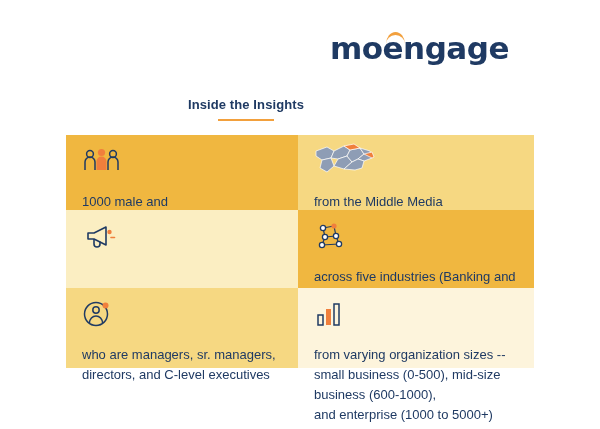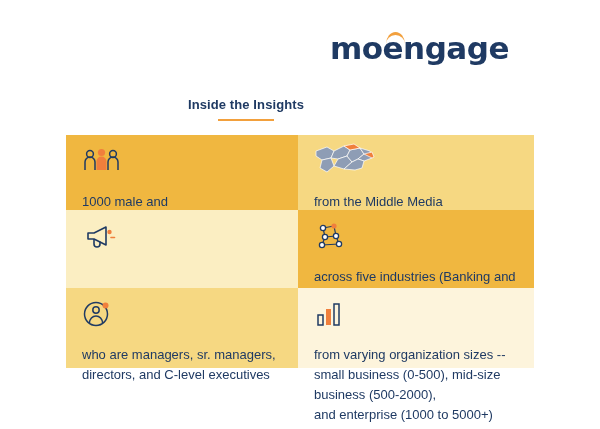--- a/index.html
+++ b/index.html
@@ -206,18 +206,18 @@
 
     <div class="cell c-pale">
       <div class="icon-row">
         <svg class="ic" width="30" height="28" viewBox="0 0 30 28" aria-hidden="true">
           <rect x="4" y="14" width="5" height="10" fill="none" stroke="#1f3a63" stroke-width="1.5"></rect>
           <rect x="12" y="8" width="5" height="16" fill="#f07f3c"></rect>
           <rect x="20" y="3" width="5" height="21" fill="none" stroke="#1f3a63" stroke-width="1.5"></rect>
         </svg>
       </div>
       <div class="cell-text">from varying organization sizes --
-small business (0-500), mid-size business (500-2000),
+small business (0-500), mid-size business (600-1000),
 and enterprise (1000 to 5000+)</div>
     </div>
 
   </div>
 </div>
 
 </body></html>

